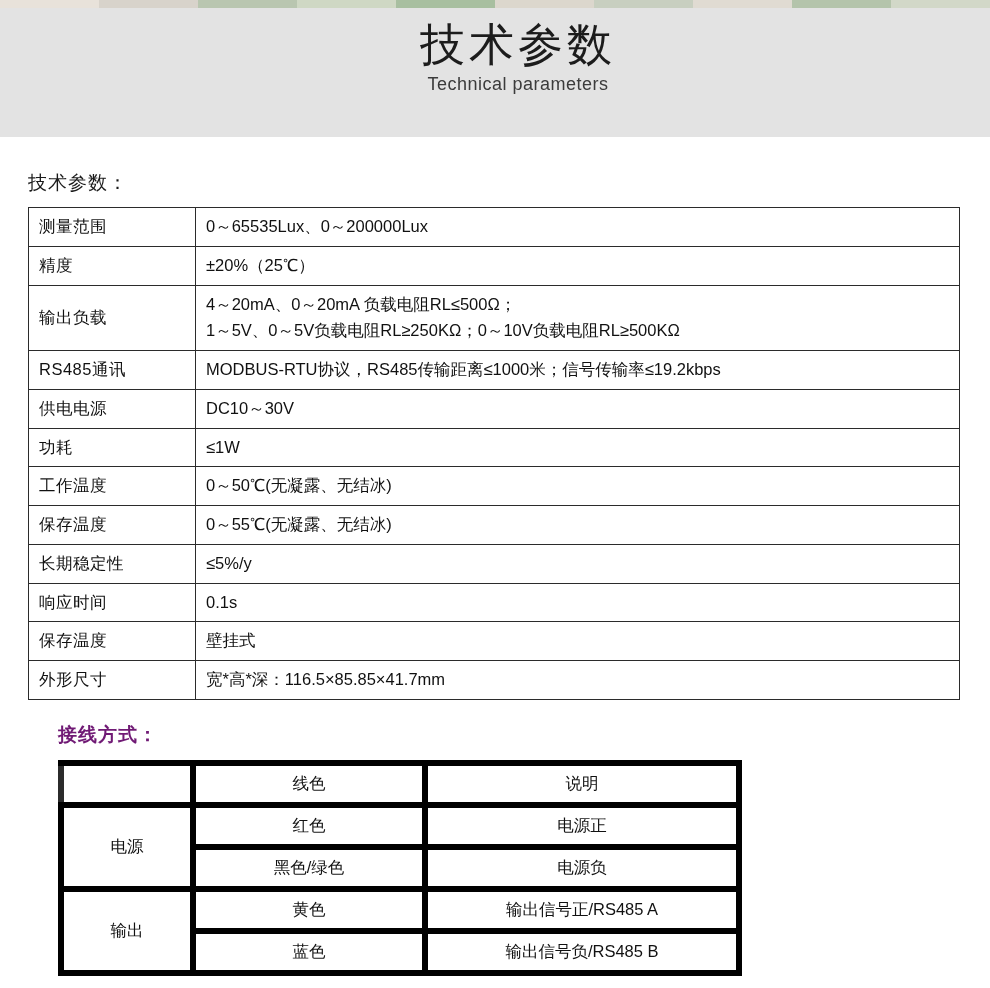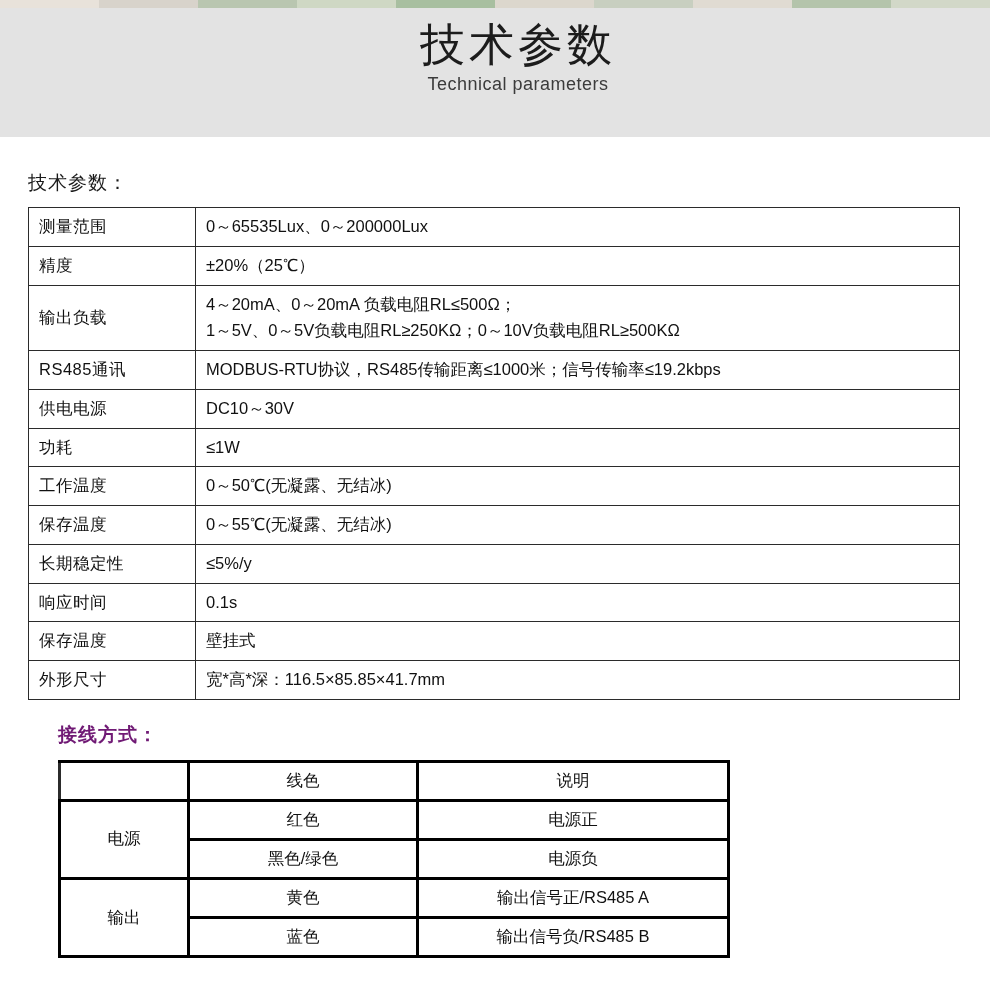--- a/index.html
+++ b/index.html
@@ -119,21 +119,21 @@
   .wiring-wrap {
     margin: 12px 0 0 58px;
     width: 640px;
   }
   table.wiring {
     border-collapse: collapse;
     width: 640px;
     table-layout: fixed;
   }
   table.wiring td {
-    border: 3px solid #000000;
+    border: 6px solid #000000;
     font-size: 16.5px;
     color: #111;
     text-align: center;
     padding: 6px 4px 7px 4px;
     line-height: 1.4;
   }
   table.wiring td.grp {
     width: 118px;
   }
   table.wiring td.col {

